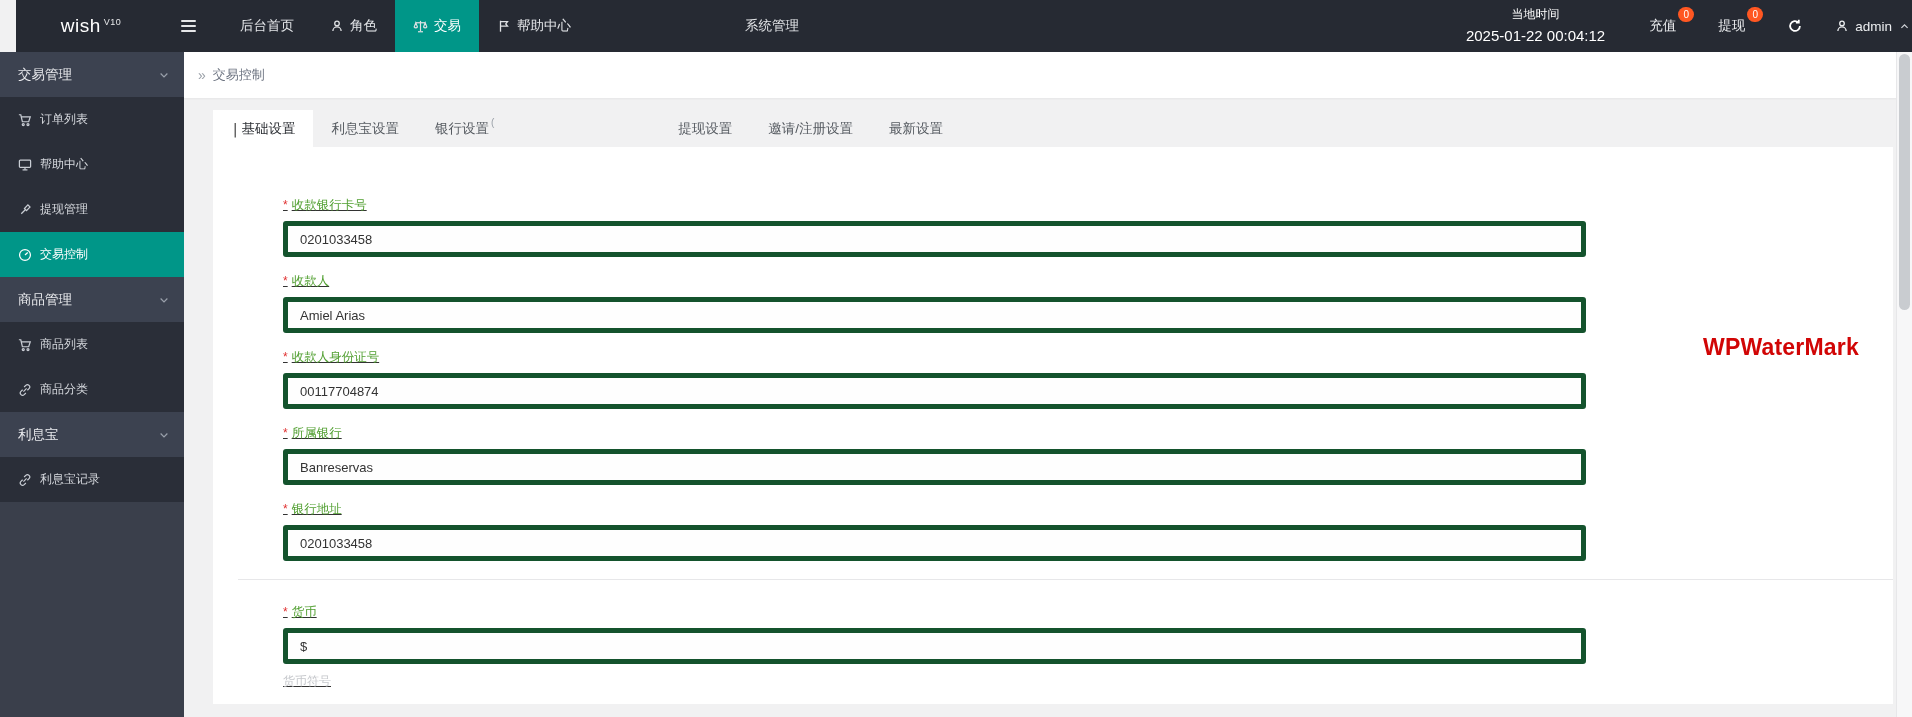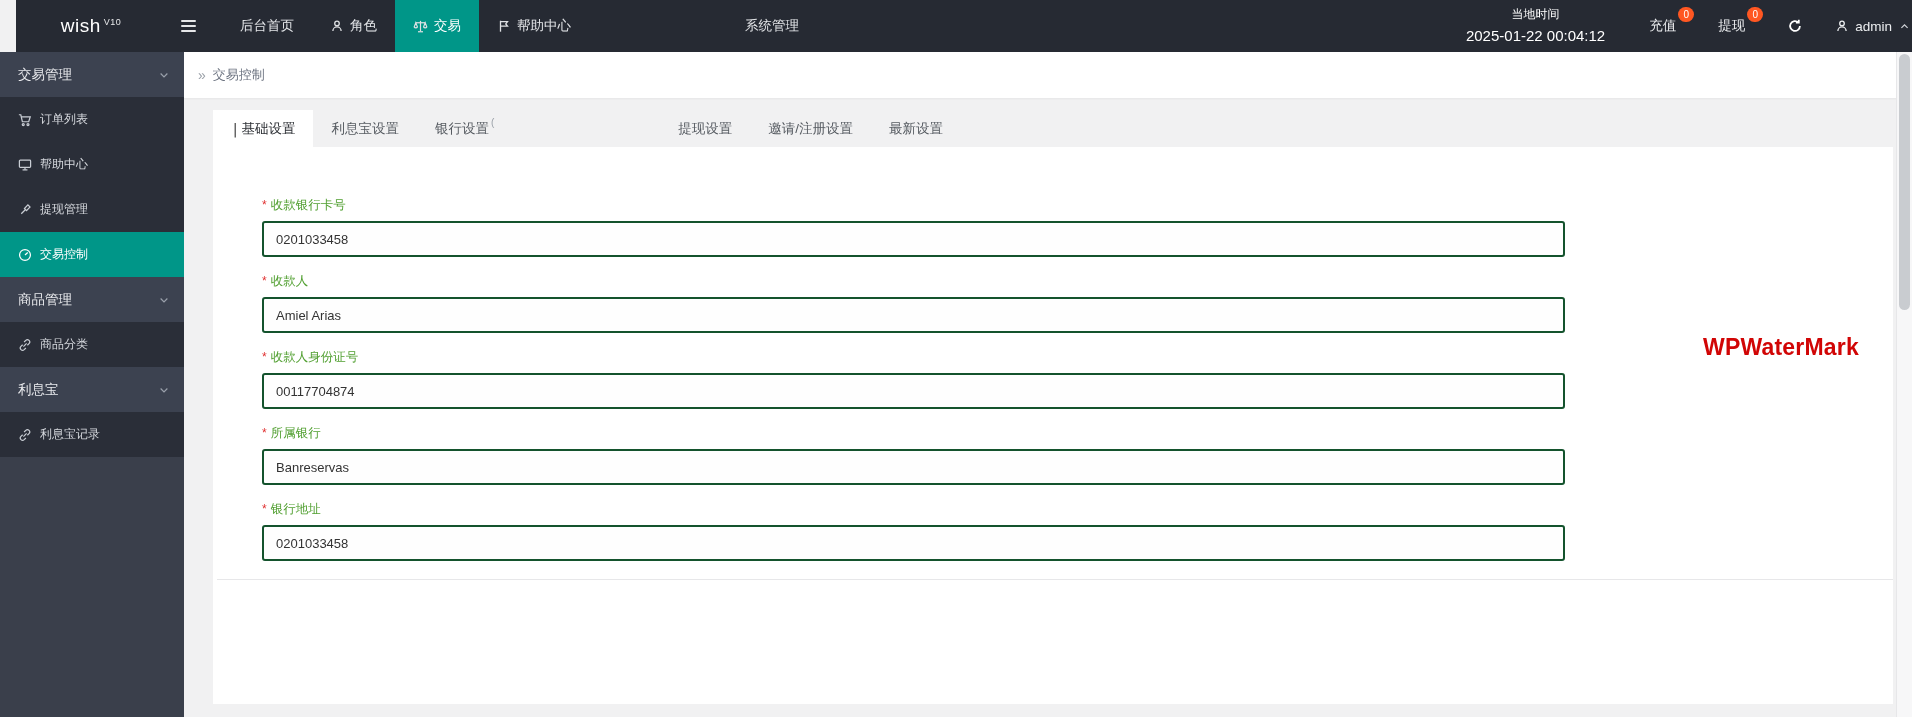--- a/index.html
+++ b/index.html
@@ -79,26 +79,26 @@
   .tabs { display: flex; align-items: stretch; height: 38px; border-bottom: 1px solid #e6e6e8; }
   .tab {
     display: flex; align-items: center; padding: 0 18px;
     font-size: 13.5px; color: #565b61; white-space: nowrap;
   }
   .tab.active { background: #fff; color: #2b2e33; }
   .tab-gap { width: 148px; }
   .ibeam { color: #3f3f3f; font-size: 14px; margin-right: 2px; font-family: "DejaVu Sans Mono", monospace; }
   .tab-mark { color: #9aa0a8; font-size: 10px; transform: translateY(-6px); margin-left: 2px; }
 
-  .panel { background: #fff; min-height: 557px; padding: 50px 0 0 49px; position: relative; margin-top: -1px; }
+  .panel { background: #fff; min-height: 557px; padding: 50px 0 0 70px; position: relative; margin-top: -1px; text-decoration: underline; }
   .field { margin-bottom: 16px; }
   .field label { display: block; font-size: 12.5px; color: #52a032; margin-bottom: 7px; }
   .req { color: #e03131; margin-right: 4px; font-style: normal; font-size: 12px; }
   .field input {
-    width: 1303px; height: 36px; border: 2px solid #14532d; border-radius: 3px;
+    width: 1303px; height: 36px; border: 5px solid #14532d; border-radius: 3px;
     background: #fefefe; padding: 0 12px; font-size: 13px; color: #333;
     font-family: "Liberation Sans", sans-serif; outline: none;
   }
   .divider { border: none; border-top: 1px solid #e7e7e9; margin: 18px 0 24px -45px; }
   .help { color: #c6c8cc; font-size: 12px; margin-top: 9px; }
 
   
   .watermark {
     position: absolute; left: 1703px; top: 334px; z-index: 25;
     color: #d10505; font-size: 23px; font-weight: bold; letter-spacing: .2px;
@@ -258,20 +258,30 @@
     <span>商品管理</span>
     <span class="chev">
       <svg width="12" height="12" viewBox="0 0 16 16" fill="none" stroke="currentColor" stroke-width="1.6">
           <polyline points="3.5,6 8,10.5 12.5,6"></polyline>
         </svg>
     </span>
   </a>
   <a class="side-row side-item">
     <span class="si">
       <svg width="14" height="14" viewBox="0 0 16 16" fill="none" stroke="currentColor" stroke-width="1.4">
+          <path d="M1 2h2.2l1.8 8h7.2l1.8-5.6H4"></path>
+          <circle cx="6" cy="13.2" r="1.15"></circle>
+          <circle cx="11.4" cy="13.2" r="1.15"></circle>
+        </svg>
+    </span>
+    <span>商品列表</span>
+  </a>
+  <a class="side-row side-item">
+    <span class="si">
+      <svg width="14" height="14" viewBox="0 0 16 16" fill="none" stroke="currentColor" stroke-width="1.4">
           <path d="M7 4.6l1.9-1.9a2.6 2.6 0 0 1 3.7 3.7L10.7 8.3"></path>
           <path d="M9 11.4l-1.9 1.9a2.6 2.6 0 0 1-3.7-3.7l1.9-1.9"></path>
           <line x1="6.2" y1="9.8" x2="9.8" y2="6.2"></line>
         </svg>
     </span>
     <span>商品分类</span>
   </a>
   <a class="side-row side-group">
     <span>利息宝</span>
     <span class="chev">
@@ -342,20 +352,25 @@
           <label><i class="req">*</i><span>所属银行</span></label>
           <input type="text" value="Banreservas" style="">
         </div>
         <div class="field">
           <label><i class="req">*</i><span>银行地址</span></label>
           <input type="text" value="0201033458" style="">
         </div>
 
         <hr class="divider">
 
+        <div class="field">
+          <label><i class="req">*</i><span>货币</span></label>
+          <input type="text" value="$" style="">
+          <div class="help">货币符号</div>
+        </div>
       </form>
     </div>
   </div>
 </main>
 
 <div class="watermark">WPWaterMark</div>
 
 <div class="v-scrollbar">
   <div class="v-thumb"></div>
 </div>

